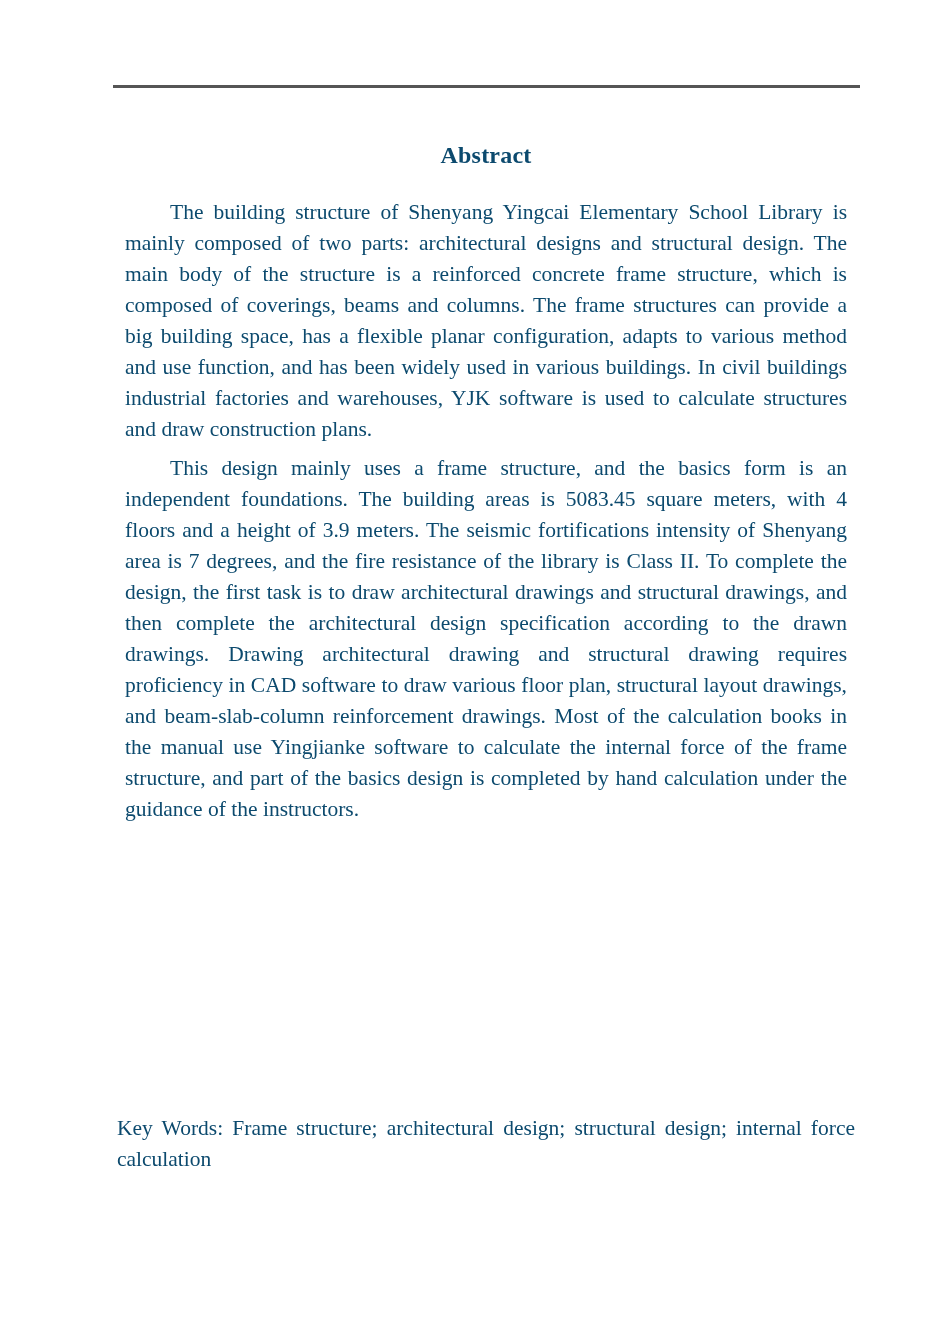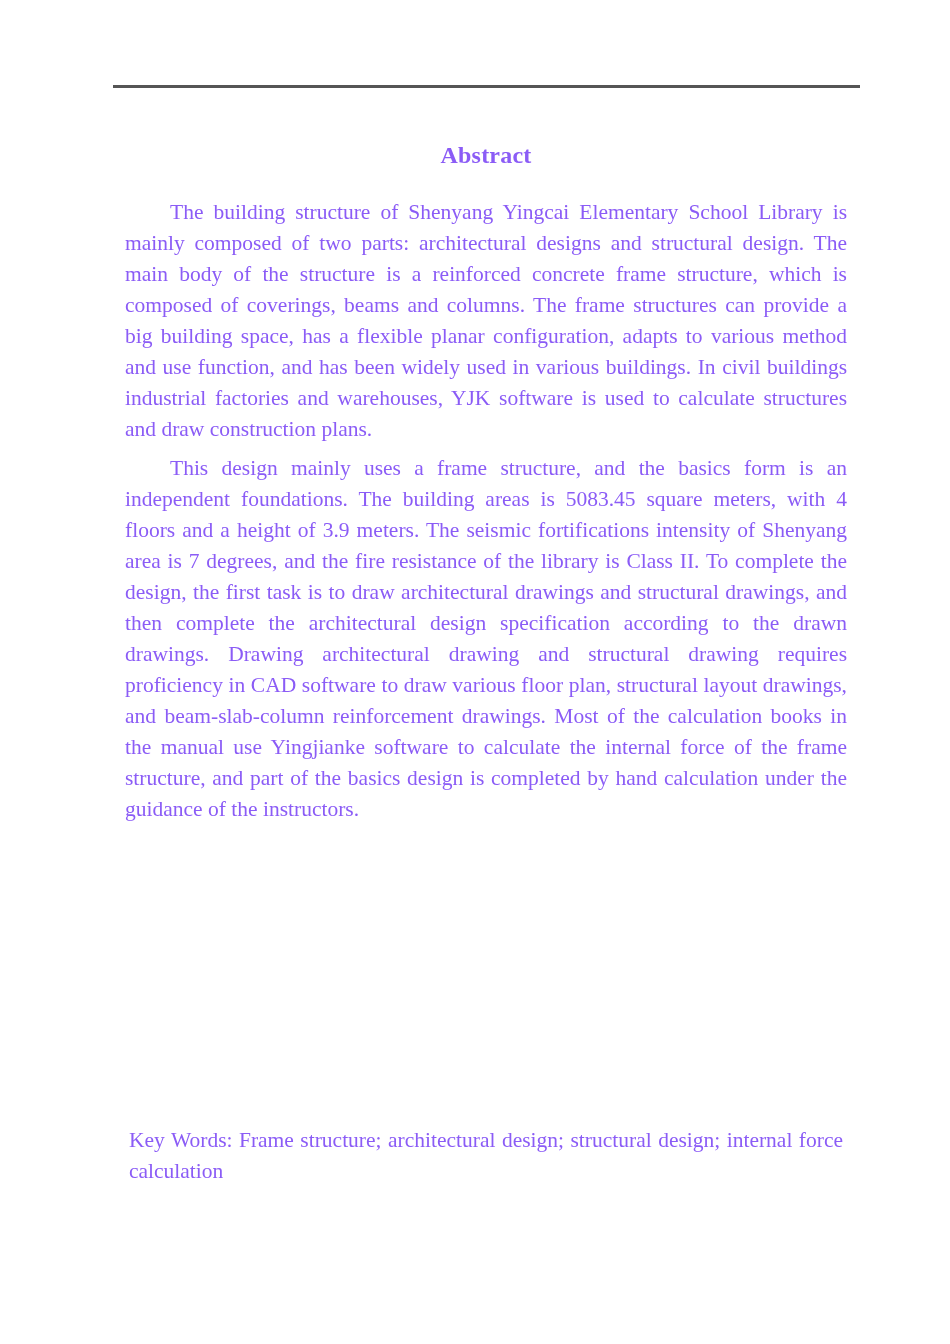--- a/index.html
+++ b/index.html
@@ -7,21 +7,21 @@
     padding: 0;
     background: #ffffff;
   }
   .page {
     position: relative;
     width: 950px;
     height: 1344px;
     background: #ffffff;
     overflow: hidden;
     font-family: "Liberation Serif", "DejaVu Serif", serif;
-    color: #8b5cf6;
+    color: #0c4a6e;
     box-sizing: border-box;
   }
   .header-rule {
     position: absolute;
     left: 113px;
     top: 85px;
     width: 747px;
     height: 3px;
     background: #555555;
   }
@@ -53,21 +53,21 @@
     position: absolute;
     left: 117px;
     top: 1113px;
     width: 738px;
     font-size: 21.5px;
     line-height: 31px;
     text-align: justify;
     text-justify: inter-word;
   }
   .keywords p {
-    margin: 12px;
+    margin: 0;
     text-indent: 0;
   }
 </style>
 </head>
 <body>
 
 <div class="page">
 
   <div class="header-rule"></div>
 

